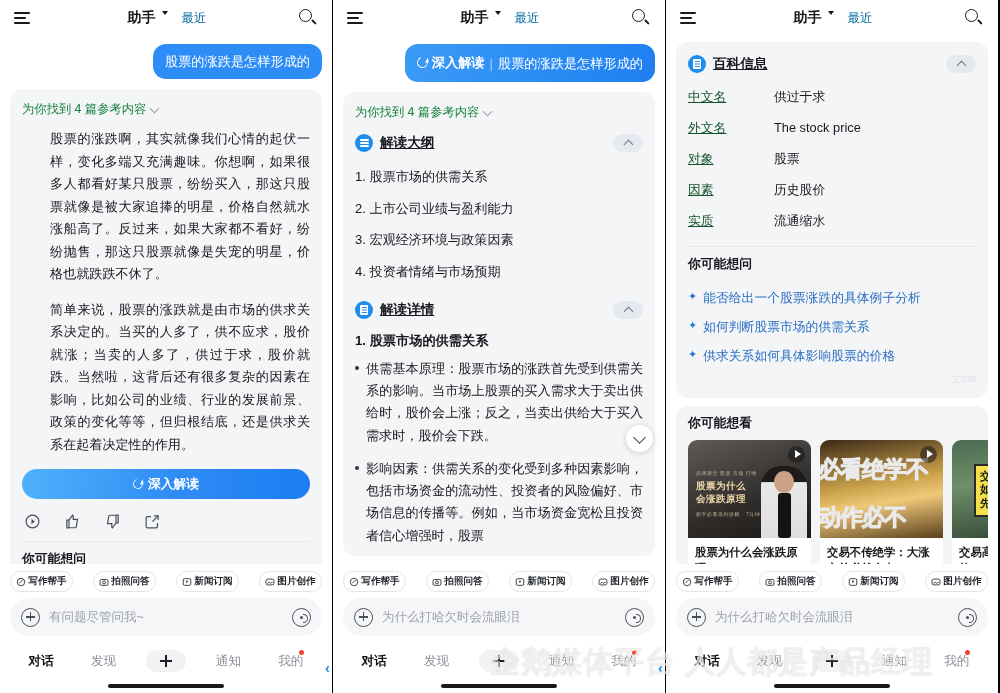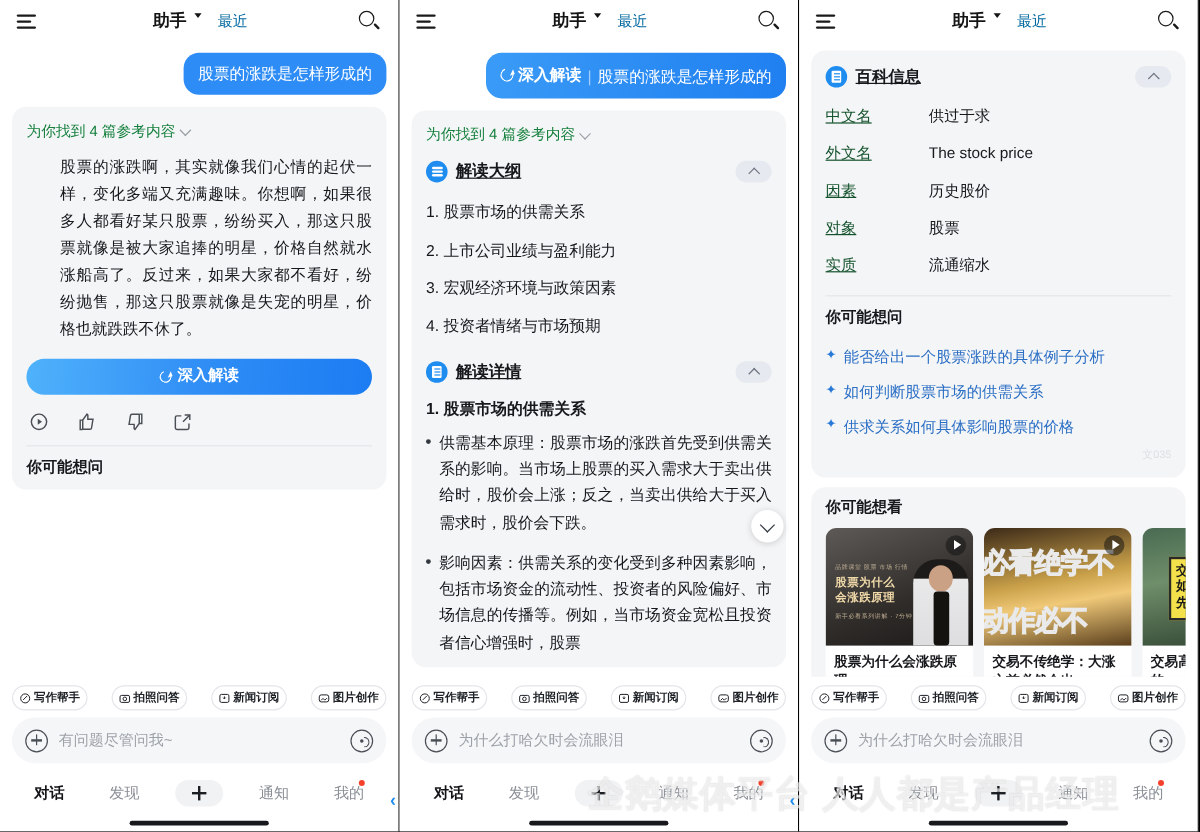--- a/index.html
+++ b/index.html
@@ -266,20 +266,21 @@
       <div class="bubble-row">
         <div class="bubble">股票的涨跌是怎样形成的</div>
       </div>
 
       <div class="card">
         <div class="ref-line">
           <span>为你找到 4 篇参考内容</span>
           <span class="chev-dn"></span>
         </div>
         <div class="para">股票的涨跌啊，其实就像我们心情的起伏一样，变化多端又充满趣味。你想啊，如果很多人都看好某只股票，纷纷买入，那这只股票就像是被大家追捧的明星，价格自然就水涨船高了。反过来，如果大家都不看好，纷纷抛售，那这只股票就像是失宠的明星，价格也就跌跌不休了。</div>
+        <div class="para">简单来说，股票的涨跌就是由市场的供求关系决定的。当买的人多了，供不应求，股价就涨；当卖的人多了，供过于求，股价就跌。当然啦，这背后还有很多复杂的因素在影响，比如公司的业绩、行业的发展前景、政策的变化等等，但归根结底，还是供求关系在起着决定性的作用。</div>
 
         <div class="deep-btn">
           <span class="refresh-ico"></span>
           <span>深入解读</span>
         </div>
 
         <div class="act-row">
           <span class="act">
             <svg viewBox="0 0 24 24" fill="none" stroke="currentColor" stroke-width="1.7">
                 <circle cx="12" cy="12" r="9"></circle>
@@ -550,26 +551,26 @@
 
         <div class="kv">
           <span class="k">中文名</span>
           <span class="v">供过于求</span>
         </div>
         <div class="kv">
           <span class="k">外文名</span>
           <span class="v">The stock price</span>
         </div>
         <div class="kv">
+          <span class="k">对象</span>
+          <span class="v">股票</span>
+        </div>
+        <div class="kv">
           <span class="k">因素</span>
           <span class="v">历史股价</span>
-        </div>
-        <div class="kv">
-          <span class="k">对象</span>
-          <span class="v">股票</span>
         </div>
         <div class="kv">
           <span class="k">实质</span>
           <span class="v">流通缩水</span>
         </div>
 
         <div class="kv-sep"></div>
         <div class="ask-title">你可能想问</div>
 
         <div class="sugg">

